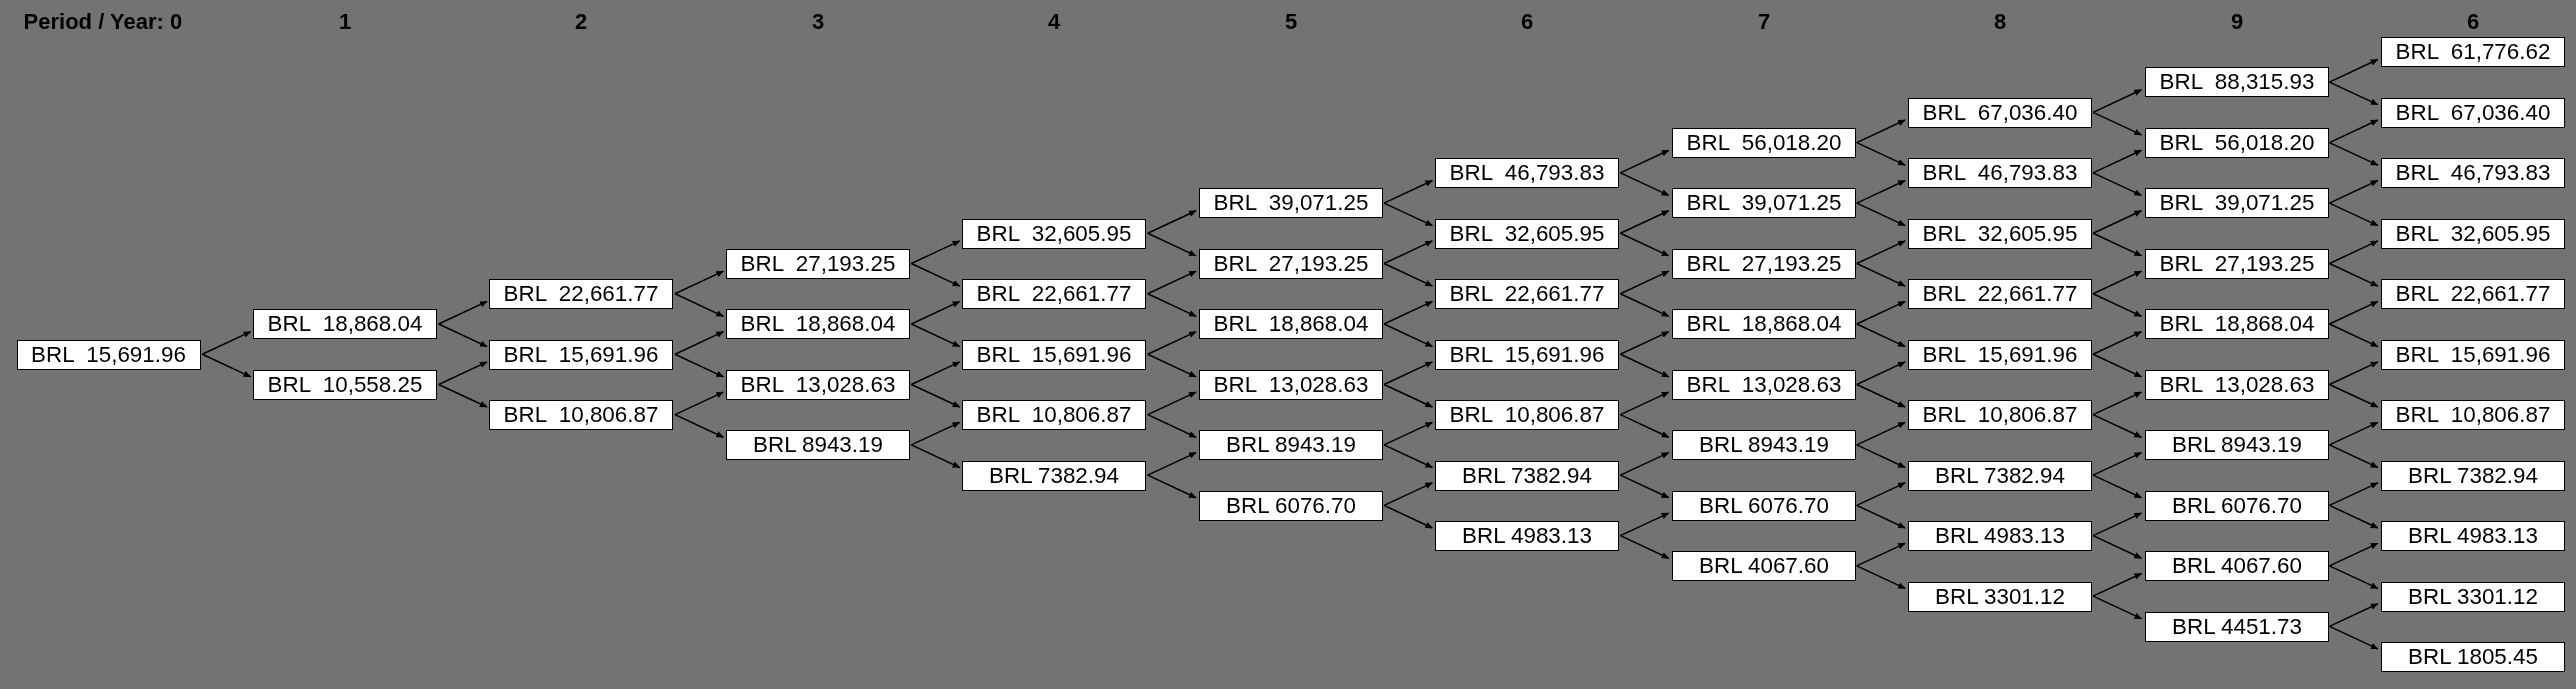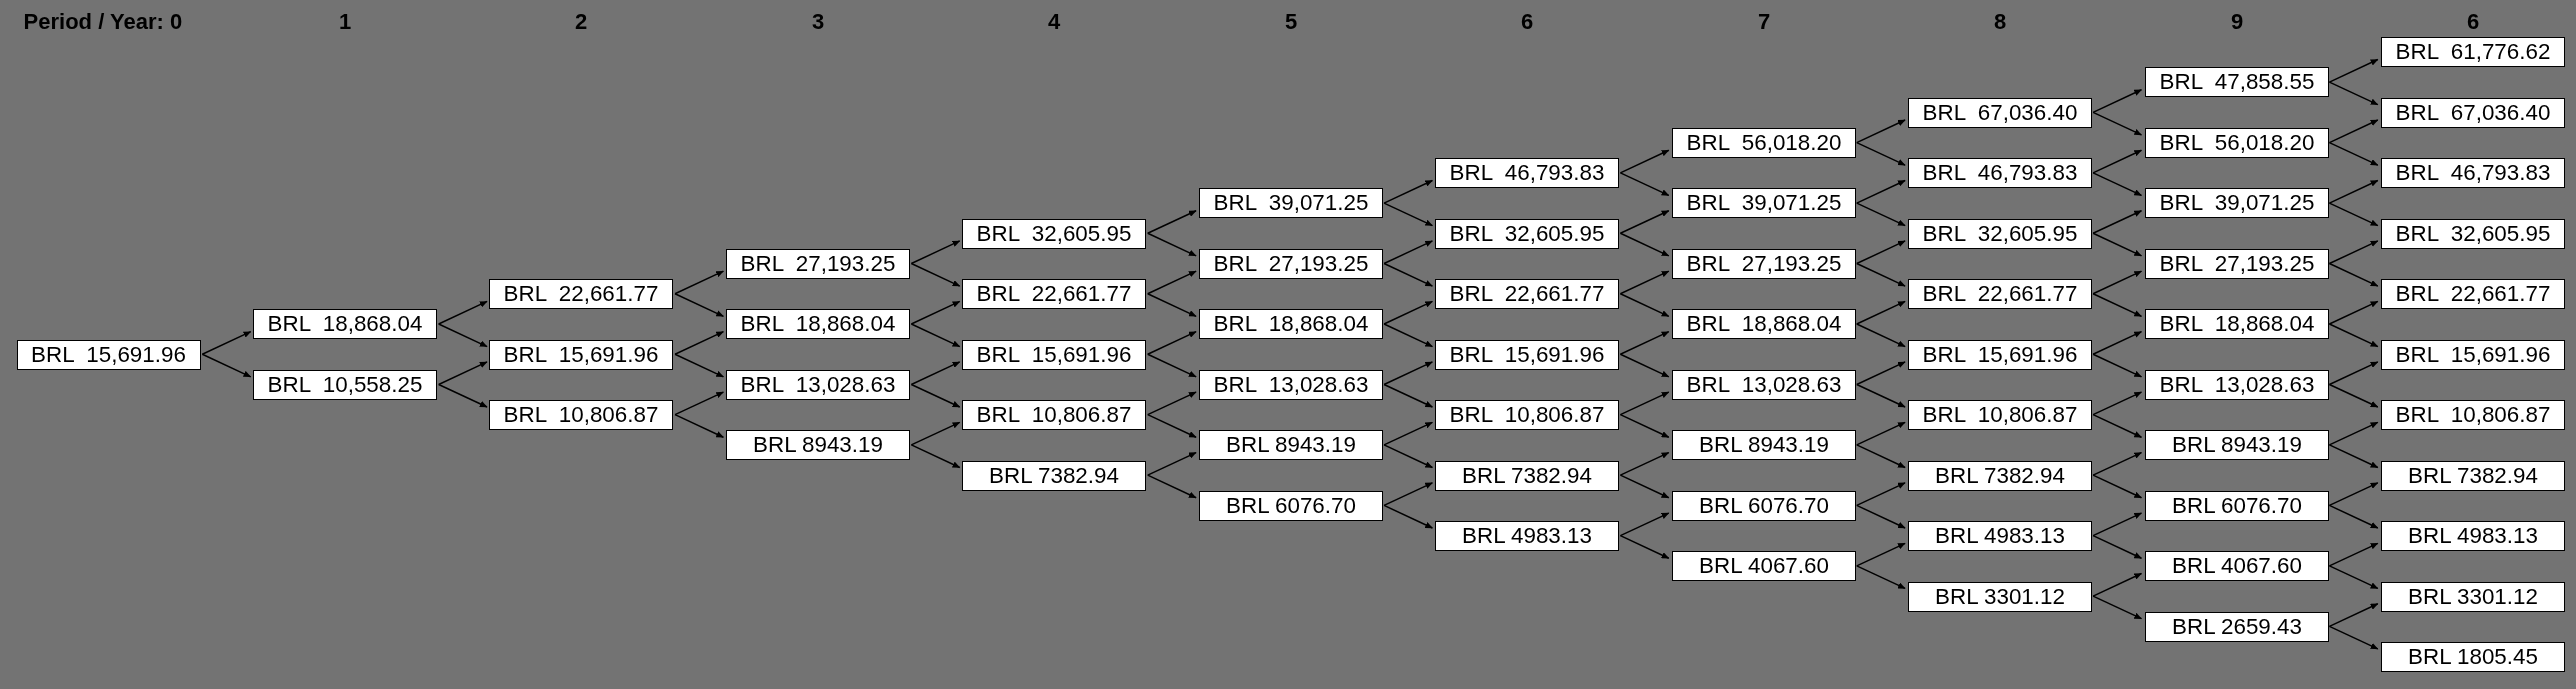--- a/index.html
+++ b/index.html
@@ -226,30 +226,30 @@
       <div class="node" style="left: 1672px; top: 551px;">BRL 4067.60</div>
       <div class="node" style="left: 1908px; top: 98px;">BRL  67,036.40</div>
       <div class="node" style="left: 1908px; top: 158px;">BRL  46,793.83</div>
       <div class="node" style="left: 1908px; top: 219px;">BRL  32,605.95</div>
       <div class="node" style="left: 1908px; top: 279px;">BRL  22,661.77</div>
       <div class="node" style="left: 1908px; top: 340px;">BRL  15,691.96</div>
       <div class="node" style="left: 1908px; top: 400px;">BRL  10,806.87</div>
       <div class="node" style="left: 1908px; top: 461px;">BRL 7382.94</div>
       <div class="node" style="left: 1908px; top: 521px;">BRL 4983.13</div>
       <div class="node" style="left: 1908px; top: 582px;">BRL 3301.12</div>
-      <div class="node" style="left: 2145px; top: 67px;">BRL  47,858.55</div>
+      <div class="node" style="left: 2145px; top: 67px;">BRL  88,315.93</div>
       <div class="node" style="left: 2145px; top: 128px;">BRL  56,018.20</div>
       <div class="node" style="left: 2145px; top: 188px;">BRL  39,071.25</div>
       <div class="node" style="left: 2145px; top: 249px;">BRL  27,193.25</div>
       <div class="node" style="left: 2145px; top: 309px;">BRL  18,868.04</div>
       <div class="node" style="left: 2145px; top: 370px;">BRL  13,028.63</div>
       <div class="node" style="left: 2145px; top: 430px;">BRL 8943.19</div>
       <div class="node" style="left: 2145px; top: 491px;">BRL 6076.70</div>
       <div class="node" style="left: 2145px; top: 551px;">BRL 4067.60</div>
-      <div class="node" style="left: 2145px; top: 612px;">BRL 2659.43</div>
+      <div class="node" style="left: 2145px; top: 612px;">BRL 4451.73</div>
       <div class="node" style="left: 2381px; top: 37px;">BRL  61,776.62</div>
       <div class="node" style="left: 2381px; top: 98px;">BRL  67,036.40</div>
       <div class="node" style="left: 2381px; top: 158px;">BRL  46,793.83</div>
       <div class="node" style="left: 2381px; top: 219px;">BRL  32,605.95</div>
       <div class="node" style="left: 2381px; top: 279px;">BRL  22,661.77</div>
       <div class="node" style="left: 2381px; top: 340px;">BRL  15,691.96</div>
       <div class="node" style="left: 2381px; top: 400px;">BRL  10,806.87</div>
       <div class="node" style="left: 2381px; top: 461px;">BRL 7382.94</div>
       <div class="node" style="left: 2381px; top: 521px;">BRL 4983.13</div>
       <div class="node" style="left: 2381px; top: 582px;">BRL 3301.12</div>

